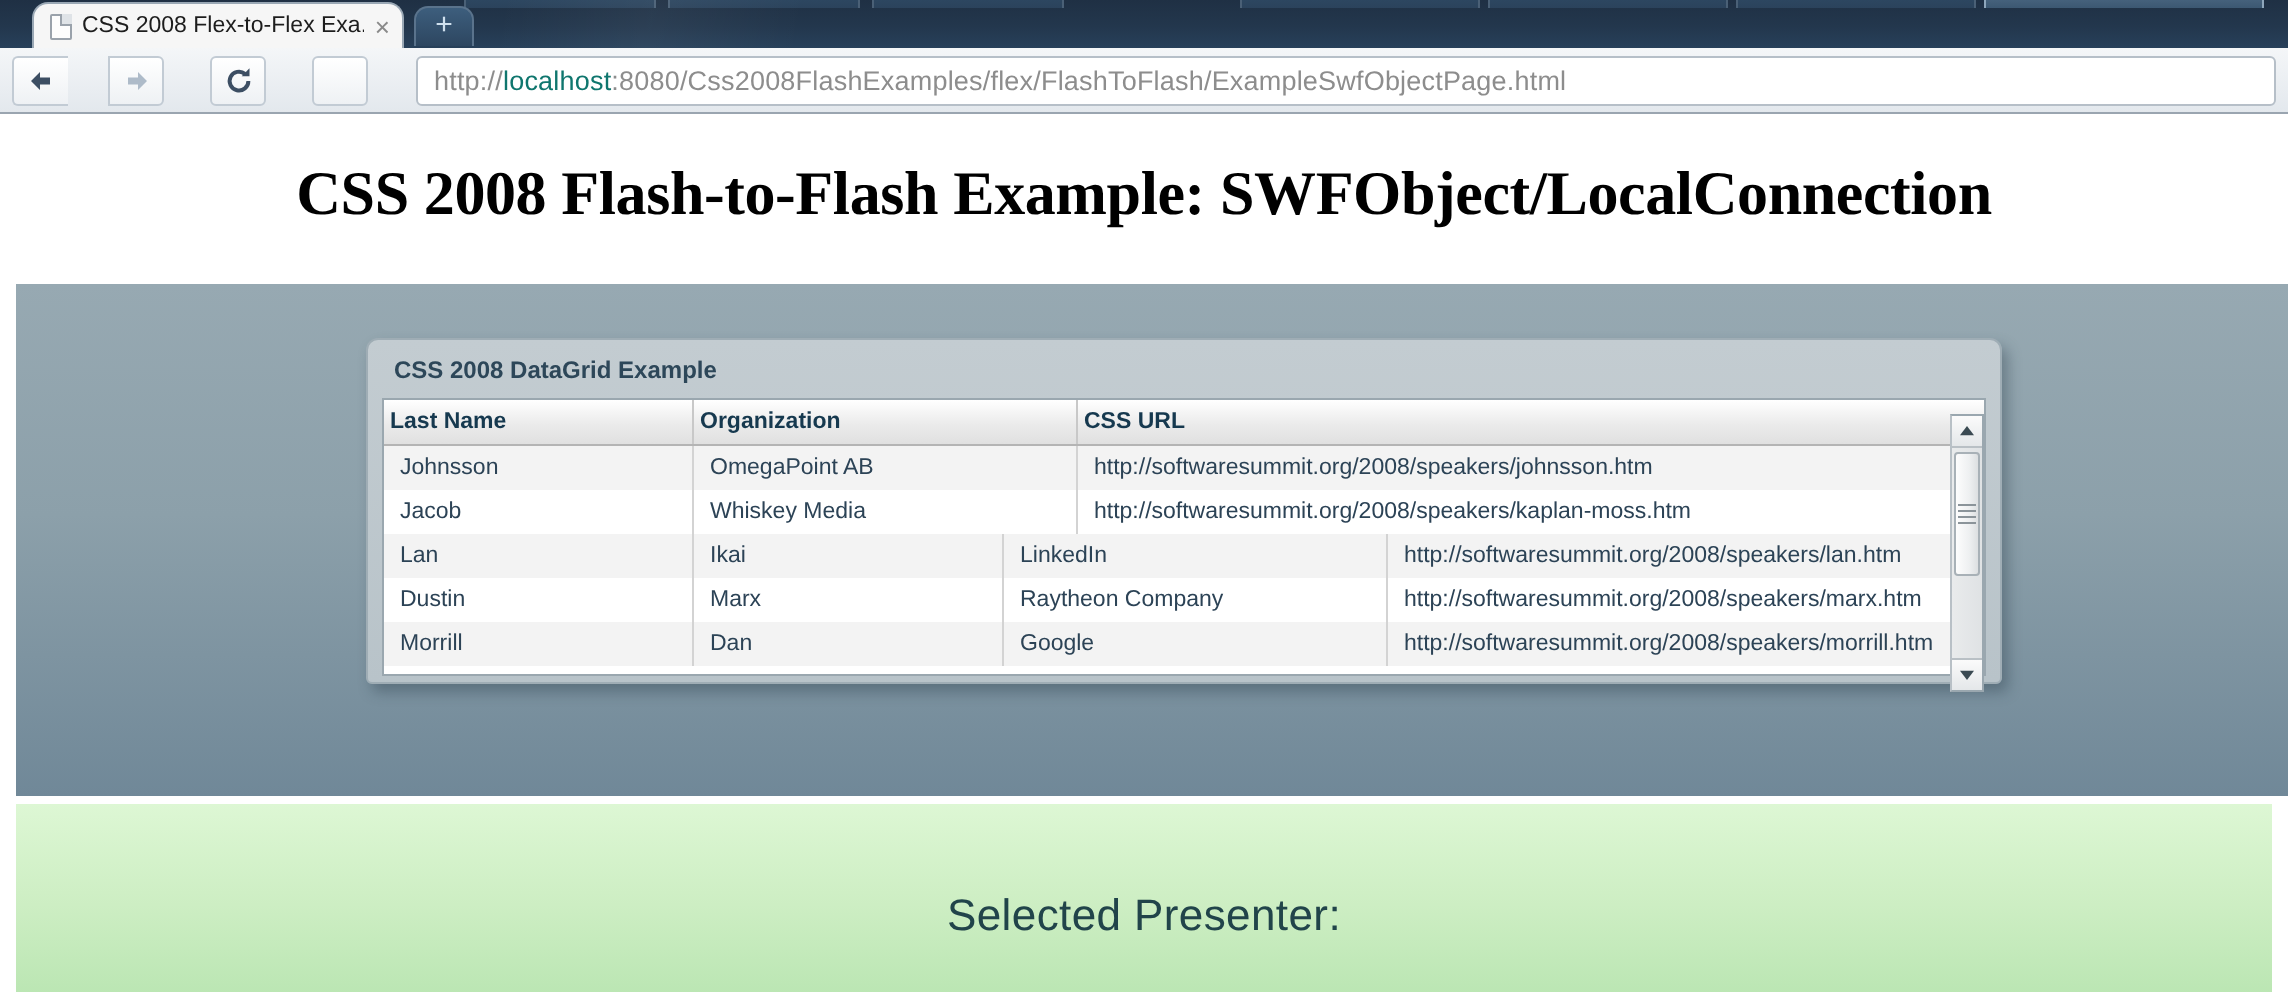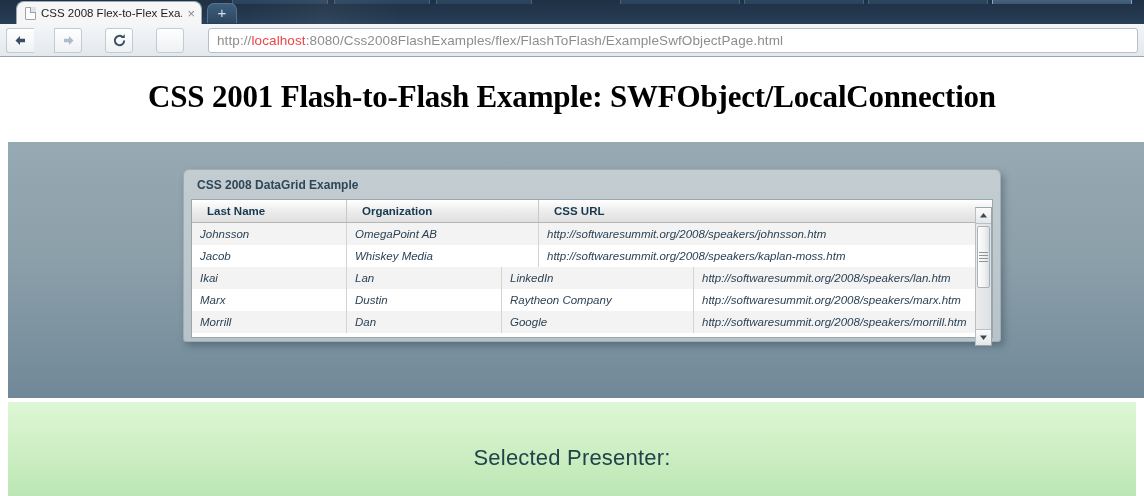--- a/index.html
+++ b/index.html
@@ -129,21 +129,21 @@
     display: flex;
     align-items: center;
     padding: 0 8px;
     font-size: 13.5px;
     color: #8d8d8d;
     letter-spacing: .1px;
     white-space: nowrap;
     overflow: hidden;
     cursor: text;
   }
-  .urlbar .host { color: #ef4444; }
+  .urlbar .host { color: #0f766e; }
 
   
   .page {
     width: 1144px;
     height: 438px;
     background: #ffffff;
   }
   .page-heading {
     text-align: center;
     font-family: "Liberation Serif", serif;
@@ -194,26 +194,26 @@
     background: linear-gradient(180deg, #ffffff 0%, #ebebeb 55%, #e0e0e0 100%);
     border-bottom: 1px solid #b4b4b4;
     flex: 0 0 auto;
   }
   .grid-head .cell {
     font-size: 11.5px;
     font-weight: bold;
     color: #16394f;
     display: flex;
     align-items: center;
-    padding-left: 15px;
+    padding-left: 3px;
     border-right: 1px solid #c8c8c8;
     cursor: pointer;
   }
   .grid-body { flex: 1 1 auto; }
-  .grid-row { display: flex; height: 22px; cursor: pointer; font-style: italic; }
+  .grid-row { display: flex; height: 22px; cursor: pointer; }
   .grid-row:nth-child(odd)  { background: #f3f3f3; }
   .grid-row:nth-child(even) { background: #ffffff; }
   .grid-row .cell {
     font-size: 11.5px;
     color: #2c4356;
     display: flex;
     align-items: center;
     padding-left: 8px;
     border-right: 1px solid #d3d3d3;
     white-space: nowrap;
@@ -328,21 +328,21 @@
     <div class="urlbar">
       <span>http://</span>
         <span class="host">localhost</span>
         <span>:8080/Css2008FlashExamples/flex/FlashToFlash/ExampleSwfObjectPage.html</span>
     </div>
   </div>
 </div>
 
 <div class="page">
 
-  <div class="page-heading">CSS 2001 Flash-to-Flash Example: SWFObject/LocalConnection</div>
+  <div class="page-heading">CSS 2008 Flash-to-Flash Example: SWFObject/LocalConnection</div>
 
   <div class="flash-stage">
 
     <div class="datagrid-panel">
       <div class="panel-title">CSS 2008 DataGrid Example</div>
 
       <div class="grid-wrap">
         <div class="grid-head">
           <div class="cell c0">Last Name</div>
           <div class="cell c2">Organization</div>
@@ -354,28 +354,28 @@
             <div class="cell c0">Johnsson</div>
             <div class="cell c2">OmegaPoint AB</div>
             <div class="cell c3">http://softwaresummit.org/2008/speakers/johnsson.htm</div>
           </div>
           <div class="grid-row">
             <div class="cell c1">Jacob</div>
             <div class="cell c2">Whiskey Media</div>
             <div class="cell c3">http://softwaresummit.org/2008/speakers/kaplan-moss.htm</div>
           </div>
           <div class="grid-row">
+            <div class="cell c0">Lan</div>
             <div class="cell c1">Ikai</div>
-            <div class="cell c0">Lan</div>
             <div class="cell c2">LinkedIn</div>
             <div class="cell c3">http://softwaresummit.org/2008/speakers/lan.htm</div>
           </div>
           <div class="grid-row">
+            <div class="cell c1">Dustin</div>
             <div class="cell c0">Marx</div>
-            <div class="cell c1">Dustin</div>
             <div class="cell c2">Raytheon Company</div>
             <div class="cell c3">http://softwaresummit.org/2008/speakers/marx.htm</div>
           </div>
           <div class="grid-row">
             <div class="cell c0">Morrill</div>
             <div class="cell c1">Dan</div>
             <div class="cell c2">Google</div>
             <div class="cell c3">http://softwaresummit.org/2008/speakers/morrill.htm</div>
           </div>
         </div>

